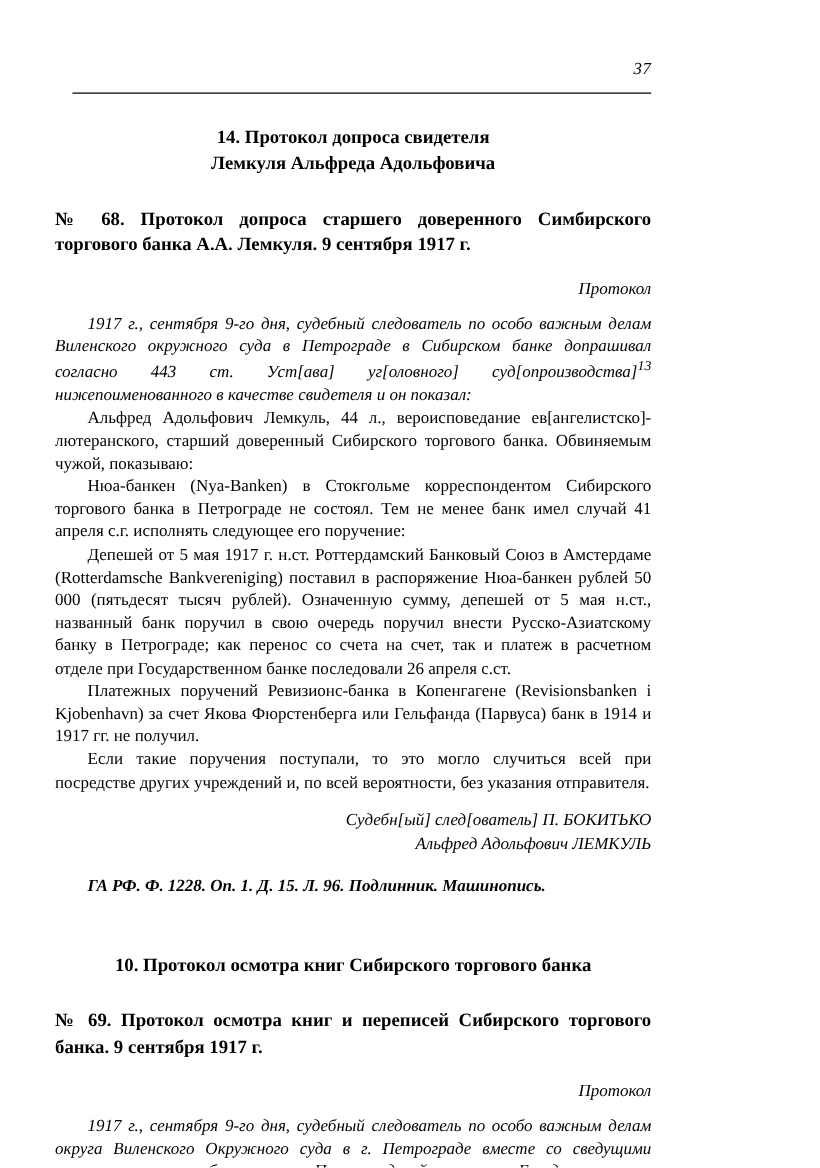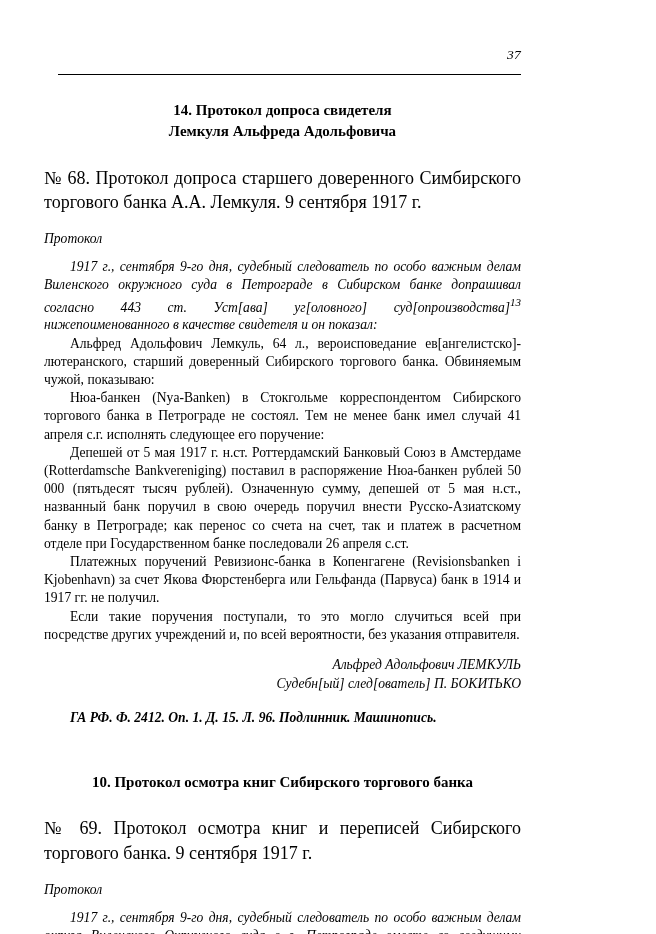--- a/index.html
+++ b/index.html
@@ -43,28 +43,28 @@
     right: 58px;
   }
   .section-title {
     text-align: center;
     font-weight: bold;
     font-size: 15px;
     line-height: 1.42;
     margin: 14px 0 0 0;
   }
   .doc-head {
-    font-weight: normal;
-    font-size: 18px;
+    font-weight: bold;
+    font-size: 15px;
     line-height: 1.38;
     text-align: justify;
     margin-top: 23px;
   }
   .centered-italic {
-    text-align: left;
+    text-align: right;
     font-style: italic;
     font-size: 13.6px;
     margin-top: 16px;
   }
   p.body {
     font-size: 13.6px;
     line-height: 1.34;
     text-align: justify;
     text-indent: 26px;
     margin: 0;
@@ -114,32 +114,32 @@
       <div>14. Протокол допроса свидетеля</div>
       <div>Лемкуля Альфреда Адольфовича</div>
     </div>
 
     <div class="doc-head">№ 68. Протокол допроса старшего доверенного Симбирского торгового банка А.А. Лемкуля. 9 сентября 1917 г.</div>
 
     <div class="centered-italic">Протокол</div>
 
     <p class="body italic first"><span>1917 г., сентября 9-го дня, судебный следователь по особо важным делам Виленского окружного суда в Петрограде в Сибирском банке допрашивал согласно 443 ст. Уст[ава] уг[оловного] суд[опроизводства]</span><span class="sup">13</span><span> нижепоименованного в качестве свидетеля и он показал:</span></p>
 
-    <p class="body">Альфред Адольфович Лемкуль, 64 л., вероисповедание ев[ангелистско]-лютеранского, старший доверенный Сибирского торгового банка. Обвиняемым чужой, показываю:</p>
+    <p class="body">Альфред Адольфович Лемкуль, 44 л., вероисповедание ев[ангелистско]-лютеранского, старший доверенный Сибирского торгового банка. Обвиняемым чужой, показываю:</p>
     <p class="body">Нюа-банкен (Nya-Banken) в Стокгольме корреспондентом Сибирского торгового банка в Петрограде не состоял. Тем не менее банк имел случай 41 апреля с.г. исполнять следующее его поручение:</p>
     <p class="body">Депешей от 5 мая 1917 г. н.ст. Роттердамский Банковый Союз в Амстердаме (Rotterdamsche Bankvereniging) поставил в распоряжение Нюа-банкен рублей 50 000 (пятьдесят тысяч рублей). Означенную сумму, депешей от 5 мая н.ст., названный банк поручил в свою очередь поручил внести Русско-Азиатскому банку в Петрограде; как перенос со счета на счет, так и платеж в расчетном отделе при Государственном банке последовали 26 апреля с.ст.</p>
     <p class="body">Платежных поручений Ревизионс-банка в Копенгагене (Revisionsbanken i Kjobenhavn) за счет Якова Фюрстенберга или Гельфанда (Парвуса) банк в 1914 и 1917 гг. не получил.</p>
     <p class="body">Если такие поручения поступали, то это могло случиться всей при посредстве других учреждений и, по всей вероятности, без указания отправителя.</p>
 
     <div class="sign-block">
+      <div class="sign-line">Судебн[ый] след[ователь] П. БОКИТЬКО</div>
       <div class="sign-line">Альфред Адольфович ЛЕМКУЛЬ</div>
-      <div class="sign-line">Судебн[ый] след[ователь] П. БОКИТЬКО</div>
     </div>
 
-    <div class="archive">ГА РФ. Ф. 2412. Оп. 1. Д. 15. Л. 96. Подлинник. Машинопись.</div>
+    <div class="archive">ГА РФ. Ф. 1228. Оп. 1. Д. 15. Л. 96. Подлинник. Машинопись.</div>
 
     <div class="section-title second">10. Протокол осмотра книг Сибирского торгового банка</div>
 
     <div class="doc-head">№ 69. Протокол осмотра книг и переписей Сибирского торгового банка. 9 сентября 1917 г.</div>
 
     <div class="centered-italic">Протокол</div>
 
     <p class="body italic first">1917 г., сентября 9-го дня, судебный следователь по особо важным делам округа Виленского Окружного суда в г. Петрограде вместе со сведущими лицами: старшим бухгалтером Петроградской конторы Государственного банка Владими-</p>
 
   </div>

